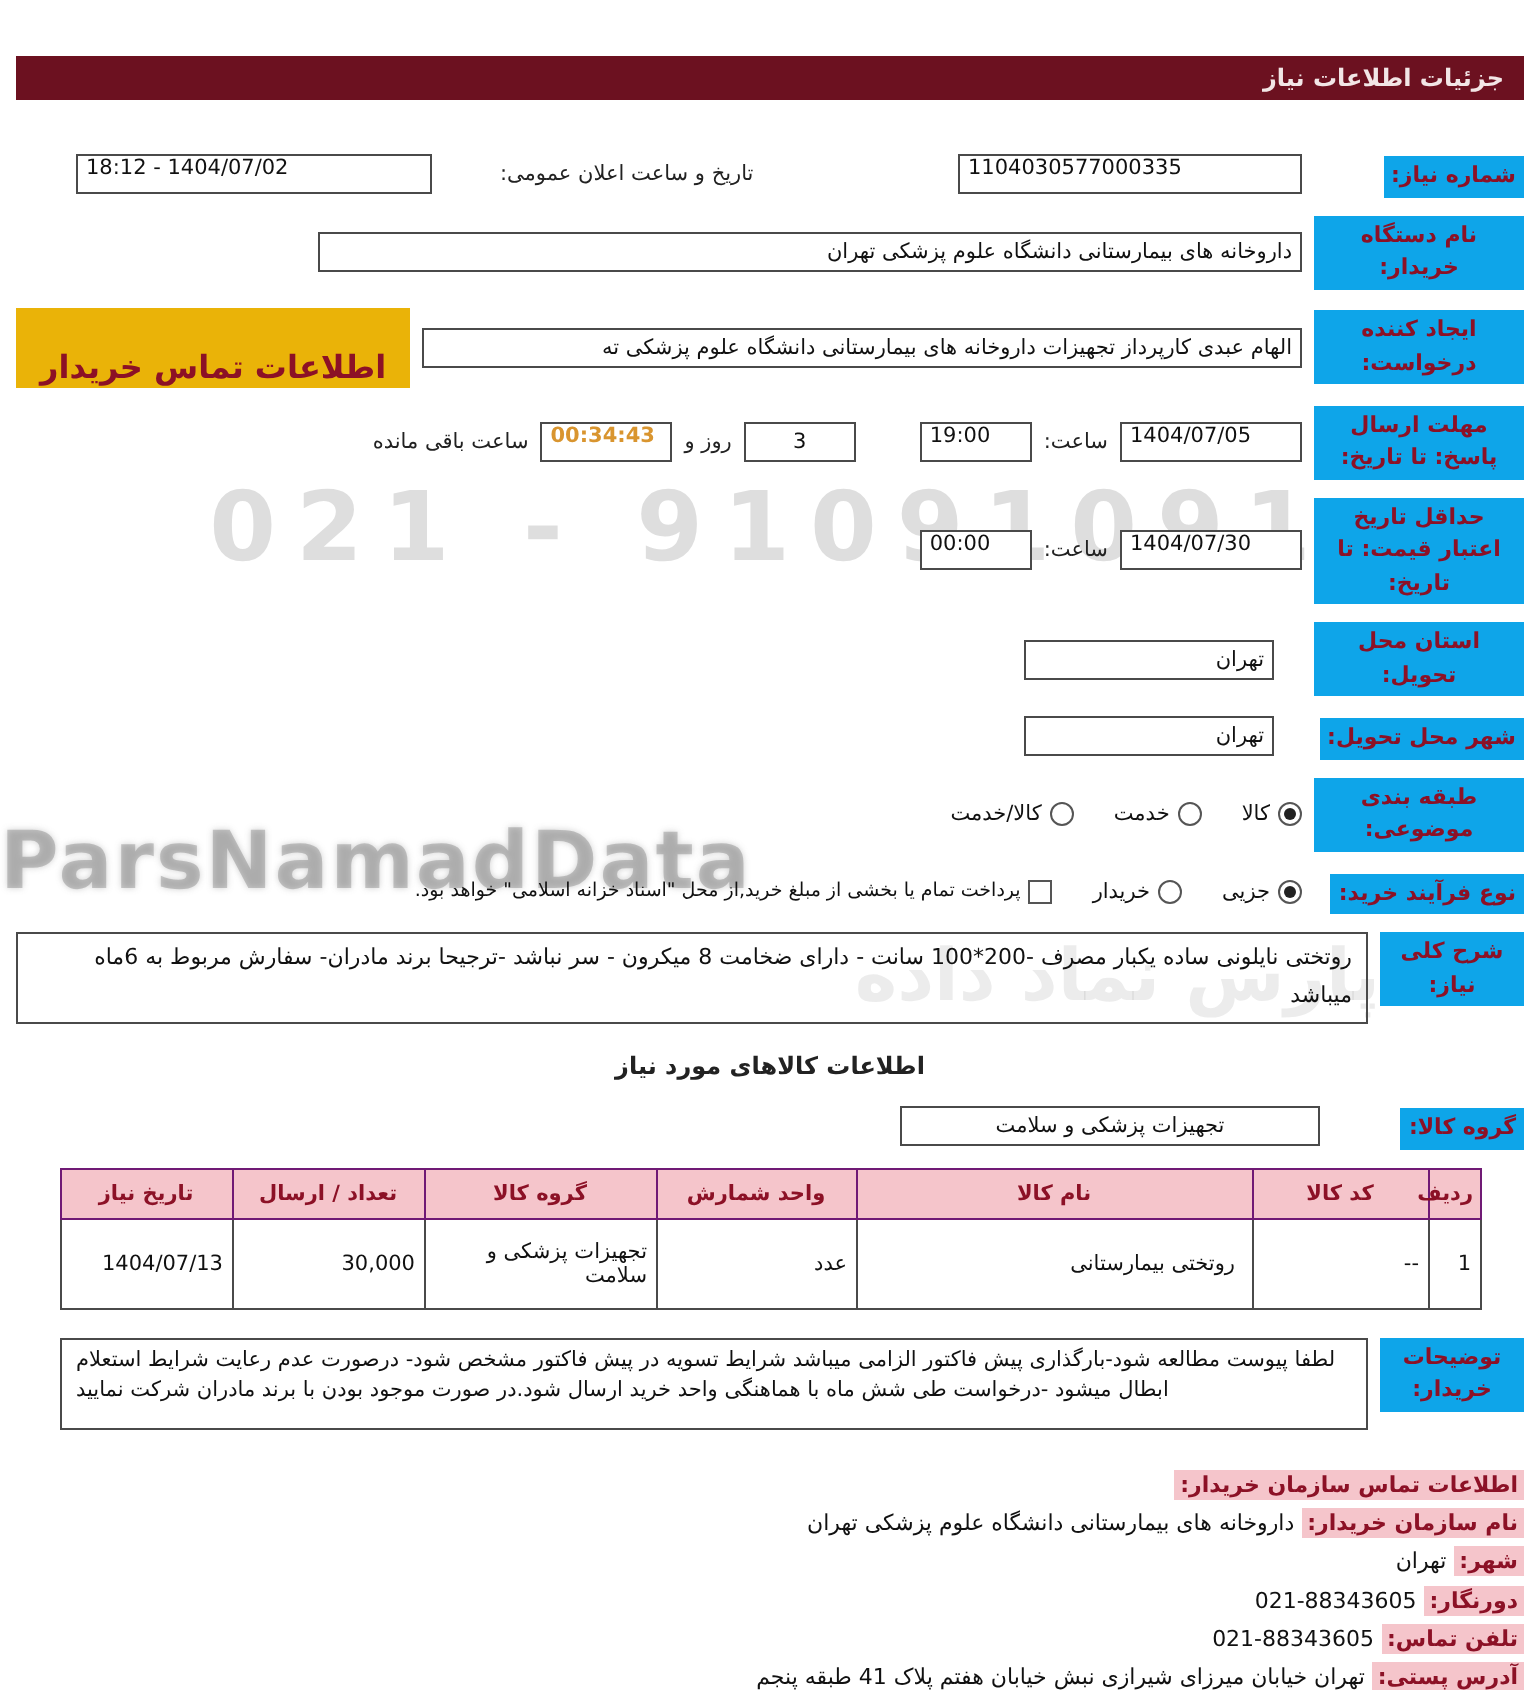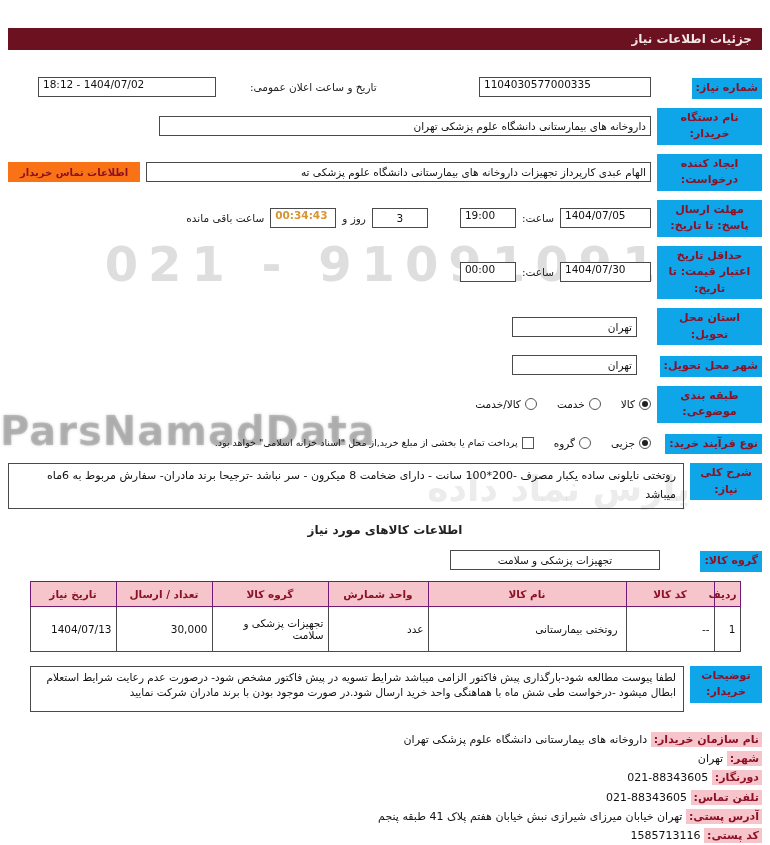--- a/index.html
+++ b/index.html
@@ -12,29 +12,29 @@
   .w105{width:105px}.w72{width:72px}
   .plabel{display:inline-block;background:#0ea5e9;color:#8c1126;font-size:11px;font-weight:bold;padding:2px 4px;line-height:1.5;text-align:center;max-width:100%}
   .ptext{font-size:10.5px;color:#222;white-space:nowrap}
   .vbox{border:1px solid #4a4a4a;background:#fff;height:20px;font-size:10.5px;display:flex;align-items:center;padding:0 4px;white-space:nowrap;overflow:hidden}
   .vbox.center{justify-content:center}
   .w56{width:56px}.w66{width:66px}.w100{width:91px}.w125{width:125px}.w172{width:172px}.w178{width:178px}.w210{width:210px}.w430{width:519px}.w492{width:492px}
   .push{margin-inline-start:auto}
   .ms14{margin-inline-start:14px}.ms24{margin-inline-start:24px}.ms26{margin-inline-start:26px}.ms30{margin-inline-start:30px}
   .me28{margin-inline-end:28px}.me22{margin-inline-end:22px}
   .countdown{color:#d9952f;font-weight:bold}
-  .pinkbtn{background:#f97316;color:#8c1126;font-size:10px;font-weight:bold;border:none;height:20px;padding:0 12px;cursor:pointer;white-space:nowrap;font-family:"DejaVu Sans",sans-serif}
+  .pinkbtn{background:#eab308;color:#8c1126;font-size:16px;font-weight:bold;border:none;height:20px;padding:20px 12px;cursor:pointer;white-space:nowrap;font-family:"DejaVu Sans",sans-serif}
   .opt{display:inline-flex;align-items:center;gap:4px}
   .optlabel{font-size:10.5px;white-space:nowrap}
   .optlabel.small{font-size:9.5px}
   .radio{width:12px;height:12px;border:1px solid #555;border-radius:50%;background:#fff;position:relative;flex:0 0 auto}
   .radio.selected::after{content:"";position:absolute;inset:2px;border-radius:50%;background:#222}
   .checkbox{width:12px;height:12px;border:1px solid #555;background:#fff;flex:0 0 auto}
   .bigbox{flex:1;border:1px solid #4a4a4a;min-height:46px;font-size:11px;line-height:1.7;padding:3px 7px;background:transparent}
-  .bigbox.notes{text-align:right;font-size:10.5px;line-height:1.5}
+  .bigbox.notes{text-align:left;font-size:10.5px;line-height:1.5}
   .section-title{text-align:center;font-size:12px;font-weight:bold;margin:14px 0 12px;color:#222}
   .items-table{width:700px;margin:4px auto 0;border-collapse:collapse;table-layout:fixed}
   .items-table th{background:#f5c5cb;color:#8c1126;font-size:10.5px;font-weight:bold;border:1px solid #701a75;padding:6px 3px;text-align:center}
   .items-table td{border:1px solid #4a4a4a;font-size:10.5px;padding:10px 4px;background:transparent}
   .items-table td.start{text-align:right;padding-right:8px}
   .c-row{width:26px}.c-code{width:88px}.c-name{width:198px}.c-unit{width:100px}.c-group{width:116px}.c-qty{width:96px}.c-date{width:86px}
   .mt14{margin-top:14px}
   .contact{margin-top:20px;font-size:11px}
   .cline{margin-bottom:4px;line-height:1.4}
   .clabel{background:#f5c5cb;color:#8c1126;font-weight:bold;padding:1px 3px;font-size:11px}
@@ -120,21 +120,21 @@
   </div>
 
   <div class="frow">
     <div class="lcell w105"><span class="plabel">نوع فرآیند خرید:</span></div>
     <span class="opt">
       <span class="radio selected"></span>
       <span class="optlabel">جزیی</span>
     </span>
     <span class="opt ms14">
       <span class="radio"></span>
-      <span class="optlabel">گروه</span>
+      <span class="optlabel">خریدار</span>
     </span>
     <span class="opt ms14">
       <span class="checkbox"></span>
       <span class="optlabel small">پرداخت تمام یا بخشی از مبلغ خرید,از محل "اسناد خزانه اسلامی" خواهد بود.</span>
     </span>
   </div>
 
   <div class="frow top">
     <div class="lcell w72"><span class="plabel">شرح کلی نیاز:</span></div>
     <div class="bigbox">روتختی نایلونی ساده یکبار مصرف -200*100 سانت - دارای ضخامت 8 میکرون - سر نباشد -ترجیحا برند مادران- سفارش مربوط به 6ماه میباشد</div>
@@ -171,20 +171,21 @@
       </tr>
     </tbody>
   </table>
 
   <div class="frow top mt14">
     <div class="lcell w72"><span class="plabel">توضیحات خریدار:</span></div>
     <div class="bigbox notes me22">لطفا پیوست مطالعه شود-بارگذاری پیش فاکتور الزامی میباشد شرایط تسویه در پیش فاکتور مشخص شود- درصورت عدم رعایت شرایط استعلام ابطال میشود -درخواست طی شش ماه با هماهنگی واحد خرید ارسال شود.در صورت موجود بودن با برند مادران شرکت نمایید</div>
   </div>
 
   <div class="contact">
+    <div class="cline"><span class="clabel">اطلاعات تماس سازمان خریدار:</span></div>
     <div class="cline">
       <span class="clabel">نام سازمان خریدار:</span>
       <span class="cvalue">داروخانه های بیمارستانی دانشگاه علوم پزشکی تهران</span>
     </div>
     <div class="cline">
       <span class="clabel">شهر:</span>
       <span class="cvalue">تهران</span>
     </div>
     <div class="cline">
       <span class="clabel">دورنگار:</span>

